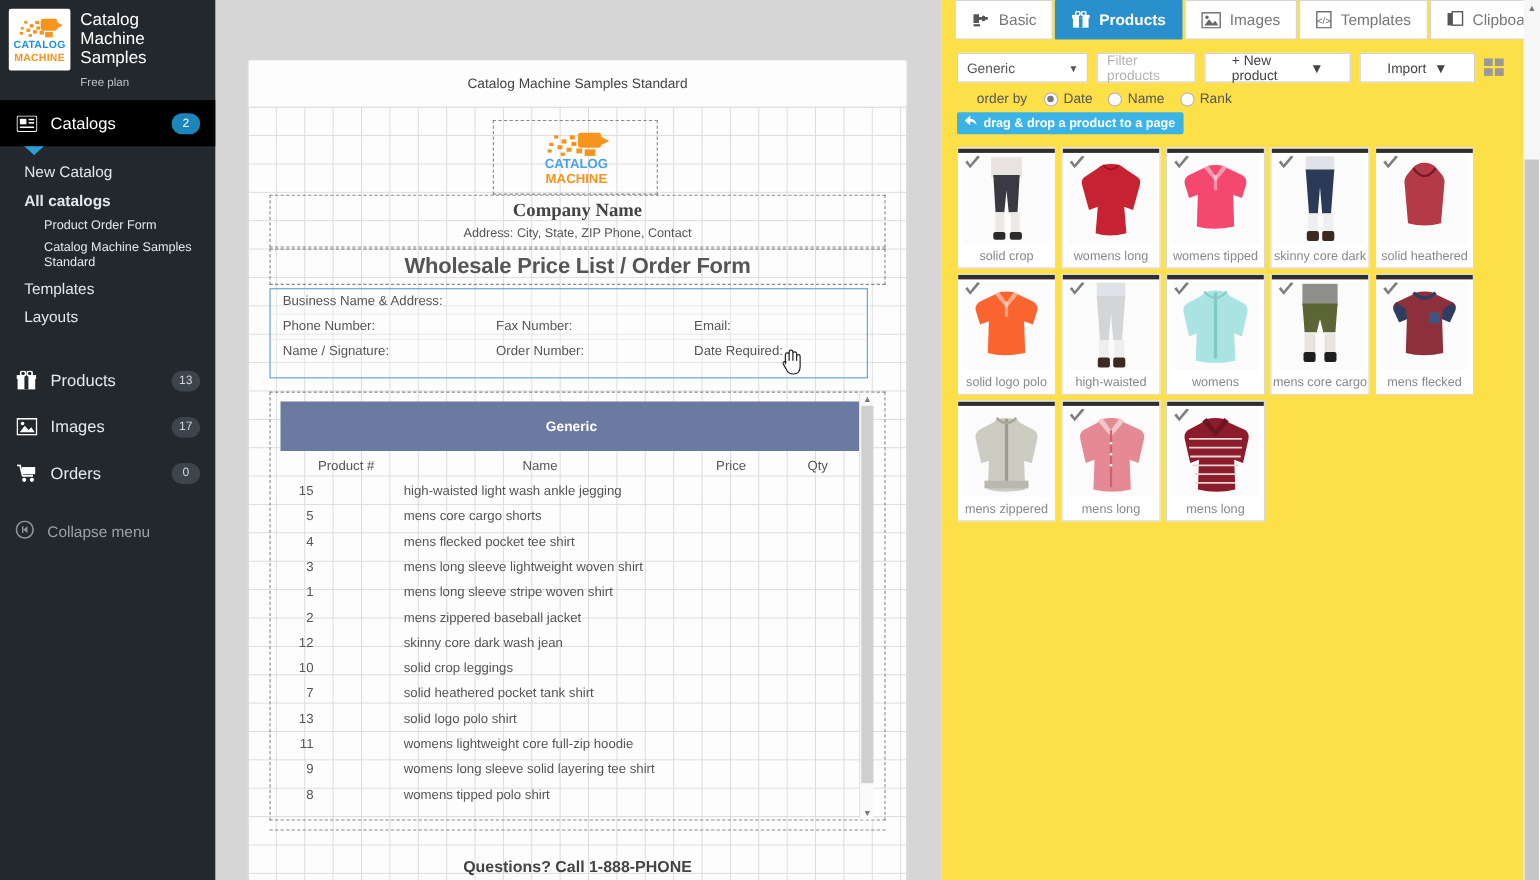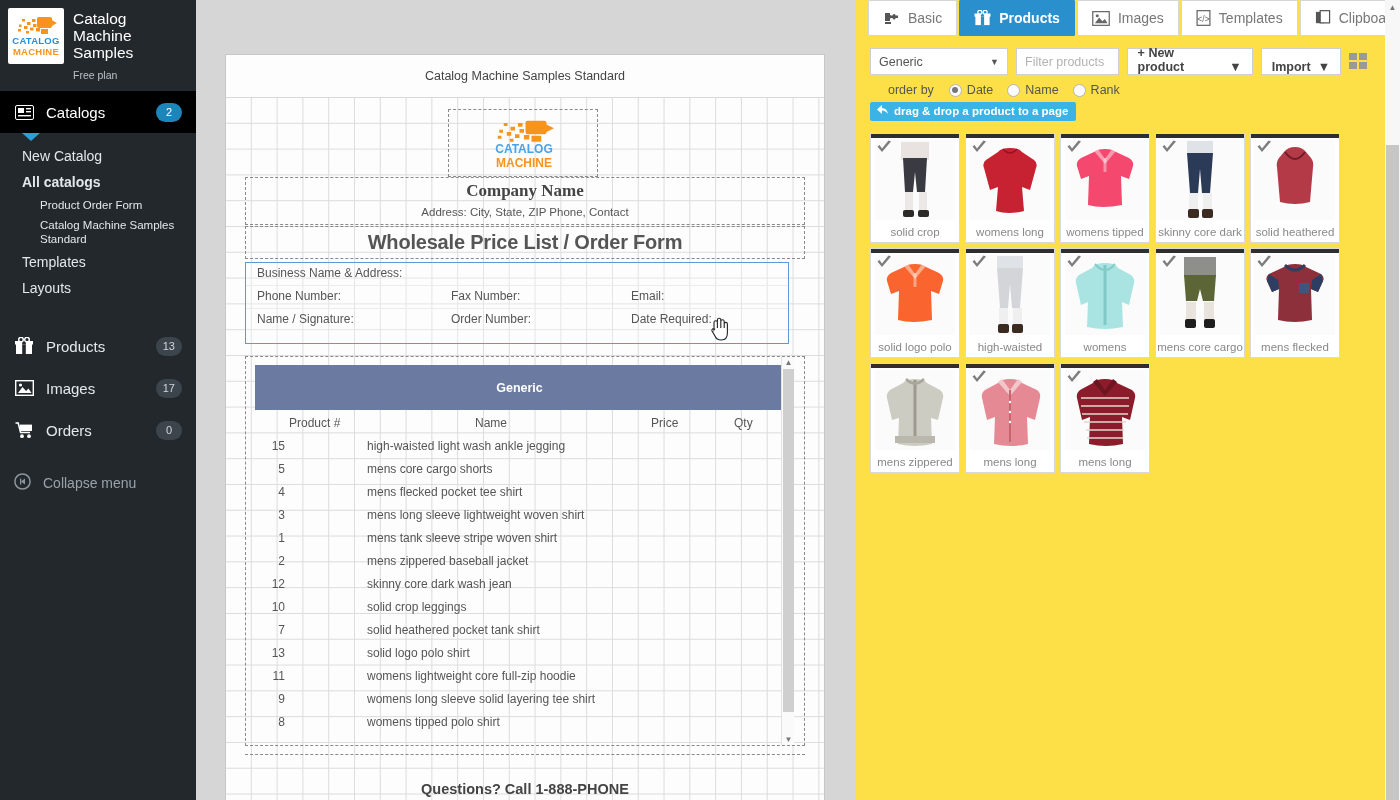--- a/index.html
+++ b/index.html
@@ -160,21 +160,21 @@
     display: flex; align-items: center; padding: 0 8px; font-size: 12.5px; color: #555;
     justify-content: space-between; cursor: pointer;
   }
   .select .caret { font-size: 9px; color: #555; }
   .inputbox {
     width: 104px; height: 27px; border: 1px solid #cfcfcf; background: #fff;
     display: flex; align-items: center; padding: 0 8px; font-size: 12.5px; color: #b3b3b3;
   }
   .btn {
     height: 27px; border: 1px solid #cfcfcf; background: #fff; display: flex;
-    align-items: flex-end; gap: 7px; padding: 0 10px; font-size: 12.5px; color: #444; cursor: pointer; font-weight: bold;
+    align-items: center; gap: 7px; padding: 0 24px; font-size: 12.5px; color: #444; cursor: pointer;
   }
   .gridview { margin-left: auto; margin-right: 32px; display:flex; cursor:pointer; }
 
   .orderby { display: flex; align-items: center; gap: 7px; padding: 8px 0 0 32px; font-size: 12.5px; color: #555; }
   .radio { width: 13px; height: 13px; border-radius: 50%; border: 1px solid #b4b4b4; background: #fbfbfb;
            display: inline-flex; align-items: center; justify-content: center; }
   .radio.on::after { content: ""; width: 6px; height: 6px; border-radius: 50%; background: #777; }
   .radio-group { display: flex; align-items: center; gap: 5px; margin-right: 7px; }
 
   .hint {
@@ -398,21 +398,21 @@
                 <span class="c-name">mens flecked pocket tee shirt</span>
                 <span class="c-price">15</span>
               </div>
               <div class="trow">
                 <span class="c-num">3</span>
                 <span class="c-name">mens long sleeve lightweight woven shirt</span>
                 <span class="c-price">20</span>
               </div>
               <div class="trow">
                 <span class="c-num">1</span>
-                <span class="c-name">mens tank sleeve stripe woven shirt</span>
+                <span class="c-name">mens long sleeve stripe woven shirt</span>
                 <span class="c-price">25</span>
               </div>
               <div class="trow">
                 <span class="c-num">2</span>
                 <span class="c-name">mens zippered baseball jacket</span>
                 <span class="c-price">42</span>
               </div>
               <div class="trow">
                 <span class="c-num">12</span>
                 <span class="c-name">skinny core dark wash jean</span>

